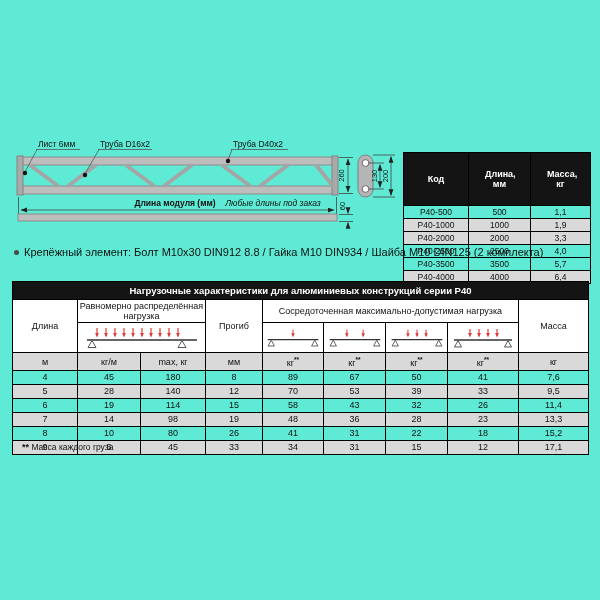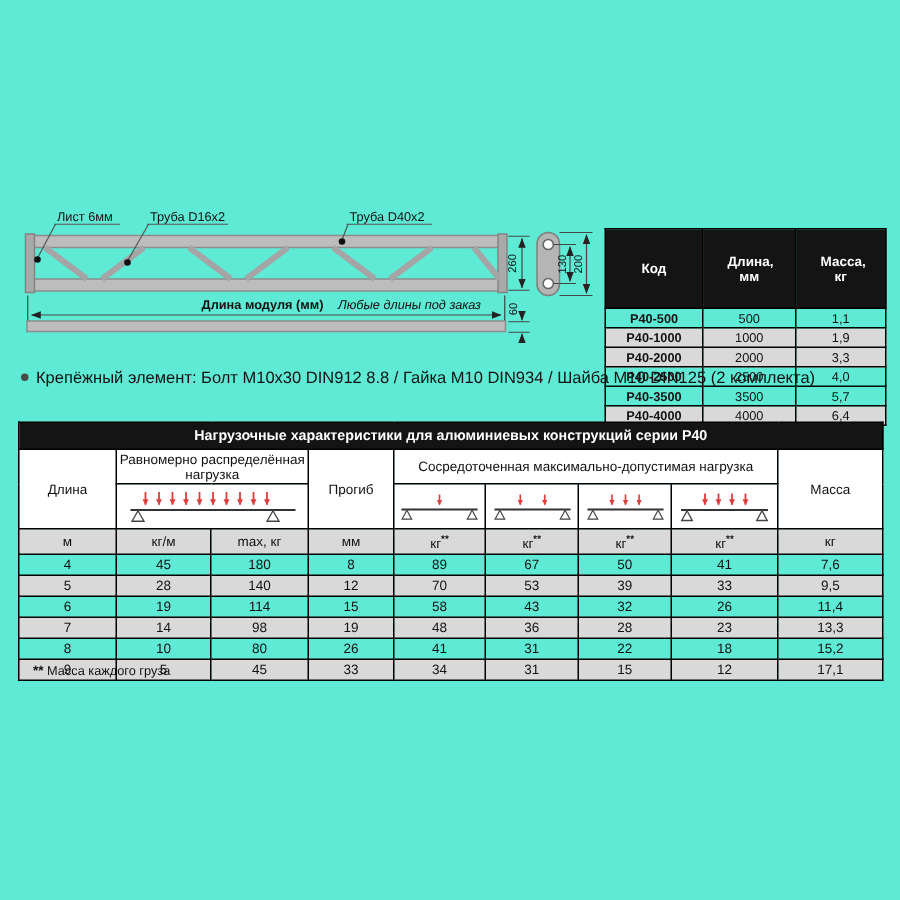--- a/index.html
+++ b/index.html
@@ -3,21 +3,21 @@
 <meta charset="utf-8">
 <style>
   html,body{margin:0;padding:0;background:#fff;}
   .page{position:relative;width:600px;height:600px;background:#5eead4;outline:1px solid #e3e3e3;
         font-family:"Liberation Sans",sans-serif;color:#111;overflow:hidden;}
   table{border-collapse:collapse;table-layout:fixed;}
   
   .st{position:absolute;left:403px;top:152px;width:187px;font-size:8.5px;}
   .st th{background:#141414;color:#fff;font-weight:bold;height:16px;border:1px solid #000;font-size:9px;padding:16px;}
   .st td{border:1px solid #000;text-align:center;height:12px;padding:0;line-height:12px;}
-  .st td.code{font-weight:bold;}
+  .st td.code{font-weight:normal;}
   .st tr.shade td{background:#d9d9d9;}
   
   .lt{position:absolute;left:12px;top:281px;width:576px;font-size:9px;}
   .lt th,.lt td{border:1px solid #000;text-align:center;vertical-align:middle;padding:0;}
   .lt tr.title th{background:#141414;color:#fff;font-size:9.5px;height:17px;font-weight:bold;border:1px solid #000;}
   .lt tr.hdr th{font-weight:normal;height:22px;line-height:1.15;background:#fff;}
   .lt tr.diag th{height:28px;background:#fff;}
   .lt tr.units td{background:#d9d9d9;height:14px;line-height:14px;}
   .lt tbody td{height:13px;line-height:13px;}
   .lt tbody tr.shade td{background:#d9d9d9;}

